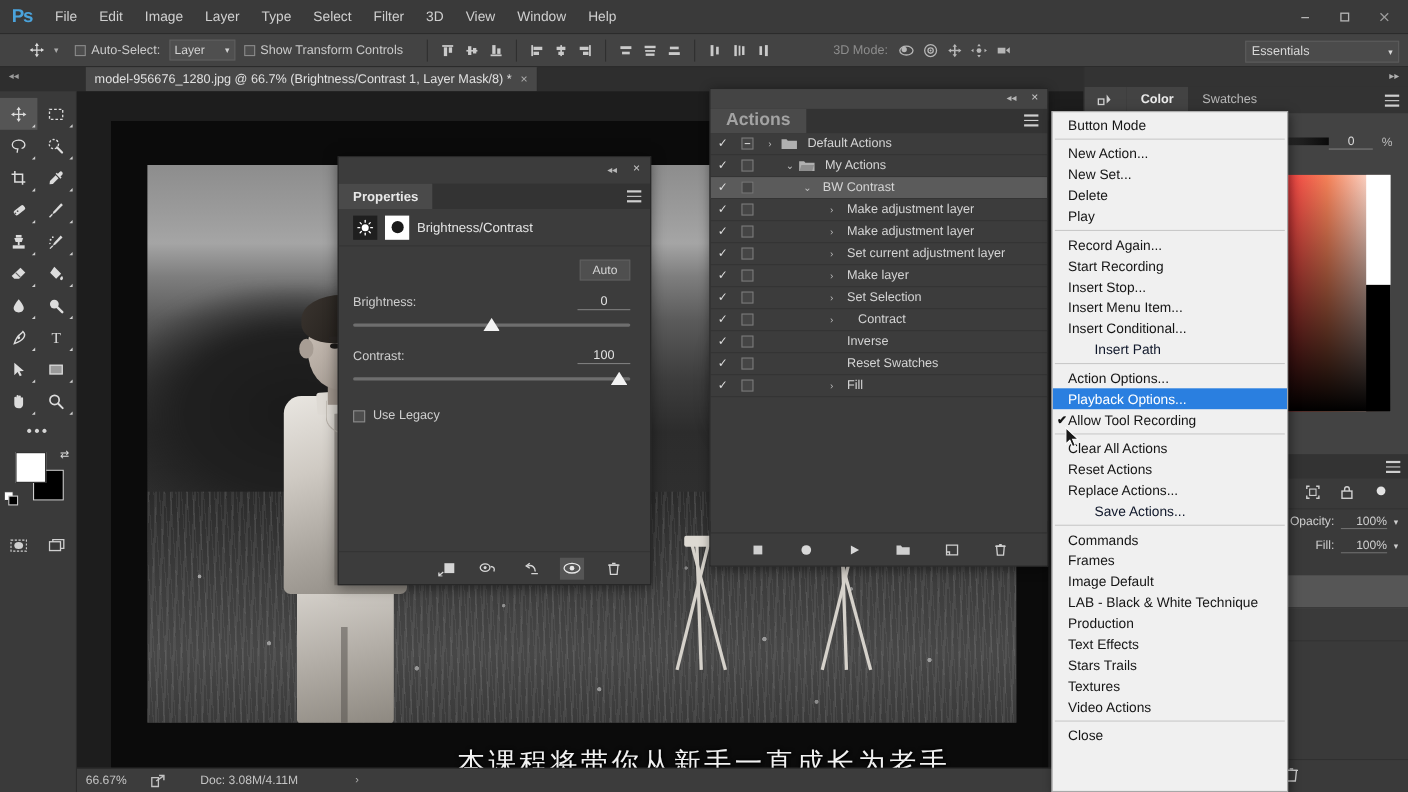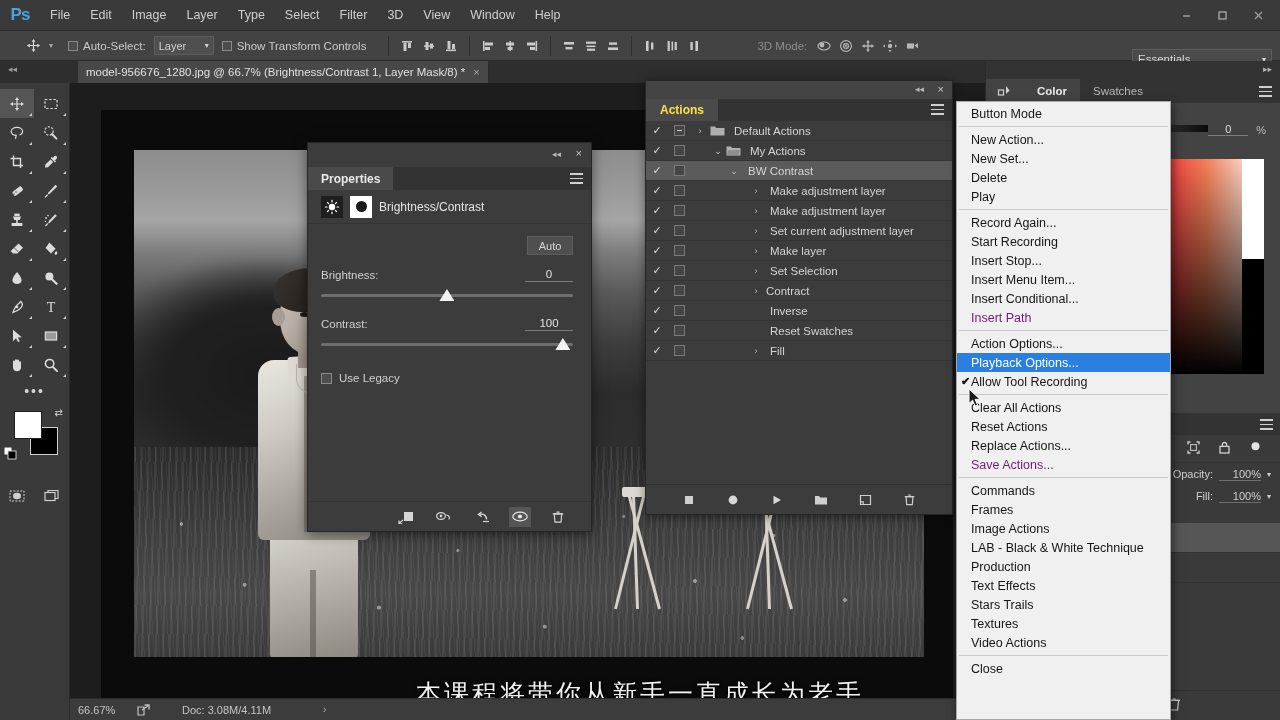--- a/index.html
+++ b/index.html
@@ -49,21 +49,21 @@
   .opt-select{
     width:60px; height:19px; background:#4f4f4f; border:1px solid #5e5e5e;
     color:#d2d2d2; font-size:11px; display:flex; align-items:center;
     padding:0 4px; justify-content:space-between; margin:0 8px;
   }
   .opt-sep{ width:1px; height:20px; background:#2f2f2f; margin:0 7px; }
   .align-grp{ display:flex; align-items:center; }
   .align-btn{ width:22px; height:22px; display:flex; align-items:center; justify-content:center; }
   .opt-3dlabel{ color:#8d8d8d; font-size:11.5px; margin-right:6px; }
   .workspace-select{
-    position:absolute; right:8px; top:18px; width:140px; height:20px;
+    position:absolute; right:8px; top:6px; width:140px; height:20px;
     background:#4b4b4b; border:1px solid #5c5c5c; color:#d8d8d8; font-size:11.5px;
     display:flex; align-items:center; justify-content:space-between; padding:0 5px;
   }
 
   
   .tabbar{
     position:absolute; left:0; top:61px; width:1280px; height:22px;
     background:#2e2e2e;
   }
   .collapse-arrows{
@@ -249,21 +249,21 @@
     position:absolute; left:645px; top:80px; width:308px; height:435px;
     background:#3c3c3c; border:1px solid #262626;
     box-shadow:0 2px 10px rgba(0,0,0,.45);
   }
   .panel-topbar{ height:18px; background:#444; position:relative; }
   .panel-topbar .tb-collapse{ position:absolute; right:28px; top:3px; color:#b7b7b7; font-size:9px; }
   .panel-topbar .tb-close{ position:absolute; right:8px; top:2px; color:#c4c4c4; font-size:11px; }
   .panel-tabrow{ height:22px; background:#333; position:relative; display:flex; }
   .panel-tab{
     height:22px; background:#4a4a4a; padding:0 14px; display:flex; align-items:center;
-    color:#fde047; font-size:12px; font-weight:bold;
+    color:#a3a3a3; font-size:16px; font-weight:bold;
   }
   .panel-menu-btn{ position:absolute; right:8px; top:5px; }
   .hamburger span{ display:block; width:13px; height:1.5px; background:#cfcfcf; margin-bottom:3px; }
   .actions-list{ height:353px; overflow:hidden; background:#3c3c3c; }
   .act-row{
     height:20px; display:flex; align-items:center; font-size:11.5px; color:#d4d4d4;
     border-bottom:1px solid #343434;
   }
   .act-row.sel{ background:#5b5b5b; }
   .act-check{ width:22px; text-align:center; color:#dcdcdc; font-size:11px; }
@@ -384,21 +384,21 @@
     position:absolute; left:956px; top:101px; width:215px; height:619px;
     background:#f0f0f0; border:1px solid #a8a8a8; color:#111;
     font-size:12.5px; box-shadow:2px 3px 9px rgba(0,0,0,.5);
     padding:2px 0; overflow:hidden;
   }
   .ctx-item{
     height:19px; display:flex; align-items:center; padding-left:14px; white-space:nowrap;
     color:#151515;
   }
   .ctx-item.hl{ background:#2a7fe0; color:#fff; }
-  .ctx-item.disabled{ color:#701a75; }
+  .ctx-item.disabled{ color:#0f172a;margin-left:24px; }
   .ctx-item .tick{ position:absolute; left:4px; font-weight:bold; font-size:11px; }
   .ctx-item.checked{ position:relative; }
   .ctx-sep{ height:1px; background:#c9c9c9; margin:3px 2px; }
   .cursor{
     position:absolute; left:968px; top:388px; width:14px; height:20px; z-index:50;
     pointer-events:none;
   }
 </style>
 </head>
 <body>
@@ -1070,21 +1070,21 @@
         <span class="act-label" style="margin-left:4px;">Set Selection</span>
       </div>
 
       <div class="act-row">
         <span class="act-check">✓</span>
         <span class="act-box">
             <i></i>
           </span>
         <span style="width:56px;"></span>
         <span class="act-tri">›</span>
-        <span class="act-label" style="margin-left:0;">Contract</span>
+        <span class="act-label" style="margin-left:14px;">Contract</span>
       </div>
 
       <div class="act-row">
         <span class="act-check">✓</span>
         <span class="act-box">
             <i></i>
           </span>
         <span style="width:56px;"></span>
         <span class="act-tri"></span>
         <span class="act-label" style="margin-left:4px;">Inverse</span>
@@ -1268,21 +1268,21 @@
       <span>Allow Tool Recording</span>
     </div>
     <div class="ctx-sep"></div>
     <div class="ctx-item">Clear All Actions</div>
     <div class="ctx-item">Reset Actions</div>
     <div class="ctx-item">Replace Actions...</div>
     <div class="ctx-item disabled">Save Actions...</div>
     <div class="ctx-sep"></div>
     <div class="ctx-item">Commands</div>
     <div class="ctx-item">Frames</div>
-    <div class="ctx-item">Image Actions</div>
+    <div class="ctx-item">Image Default</div>
     <div class="ctx-item">LAB - Black &amp; White Technique</div>
     <div class="ctx-item">Production</div>
     <div class="ctx-item">Text Effects</div>
     <div class="ctx-item">Stars Trails</div>
     <div class="ctx-item">Textures</div>
     <div class="ctx-item">Video Actions</div>
     <div class="ctx-sep"></div>
     <div class="ctx-item">Close</div>
   </div>
 

